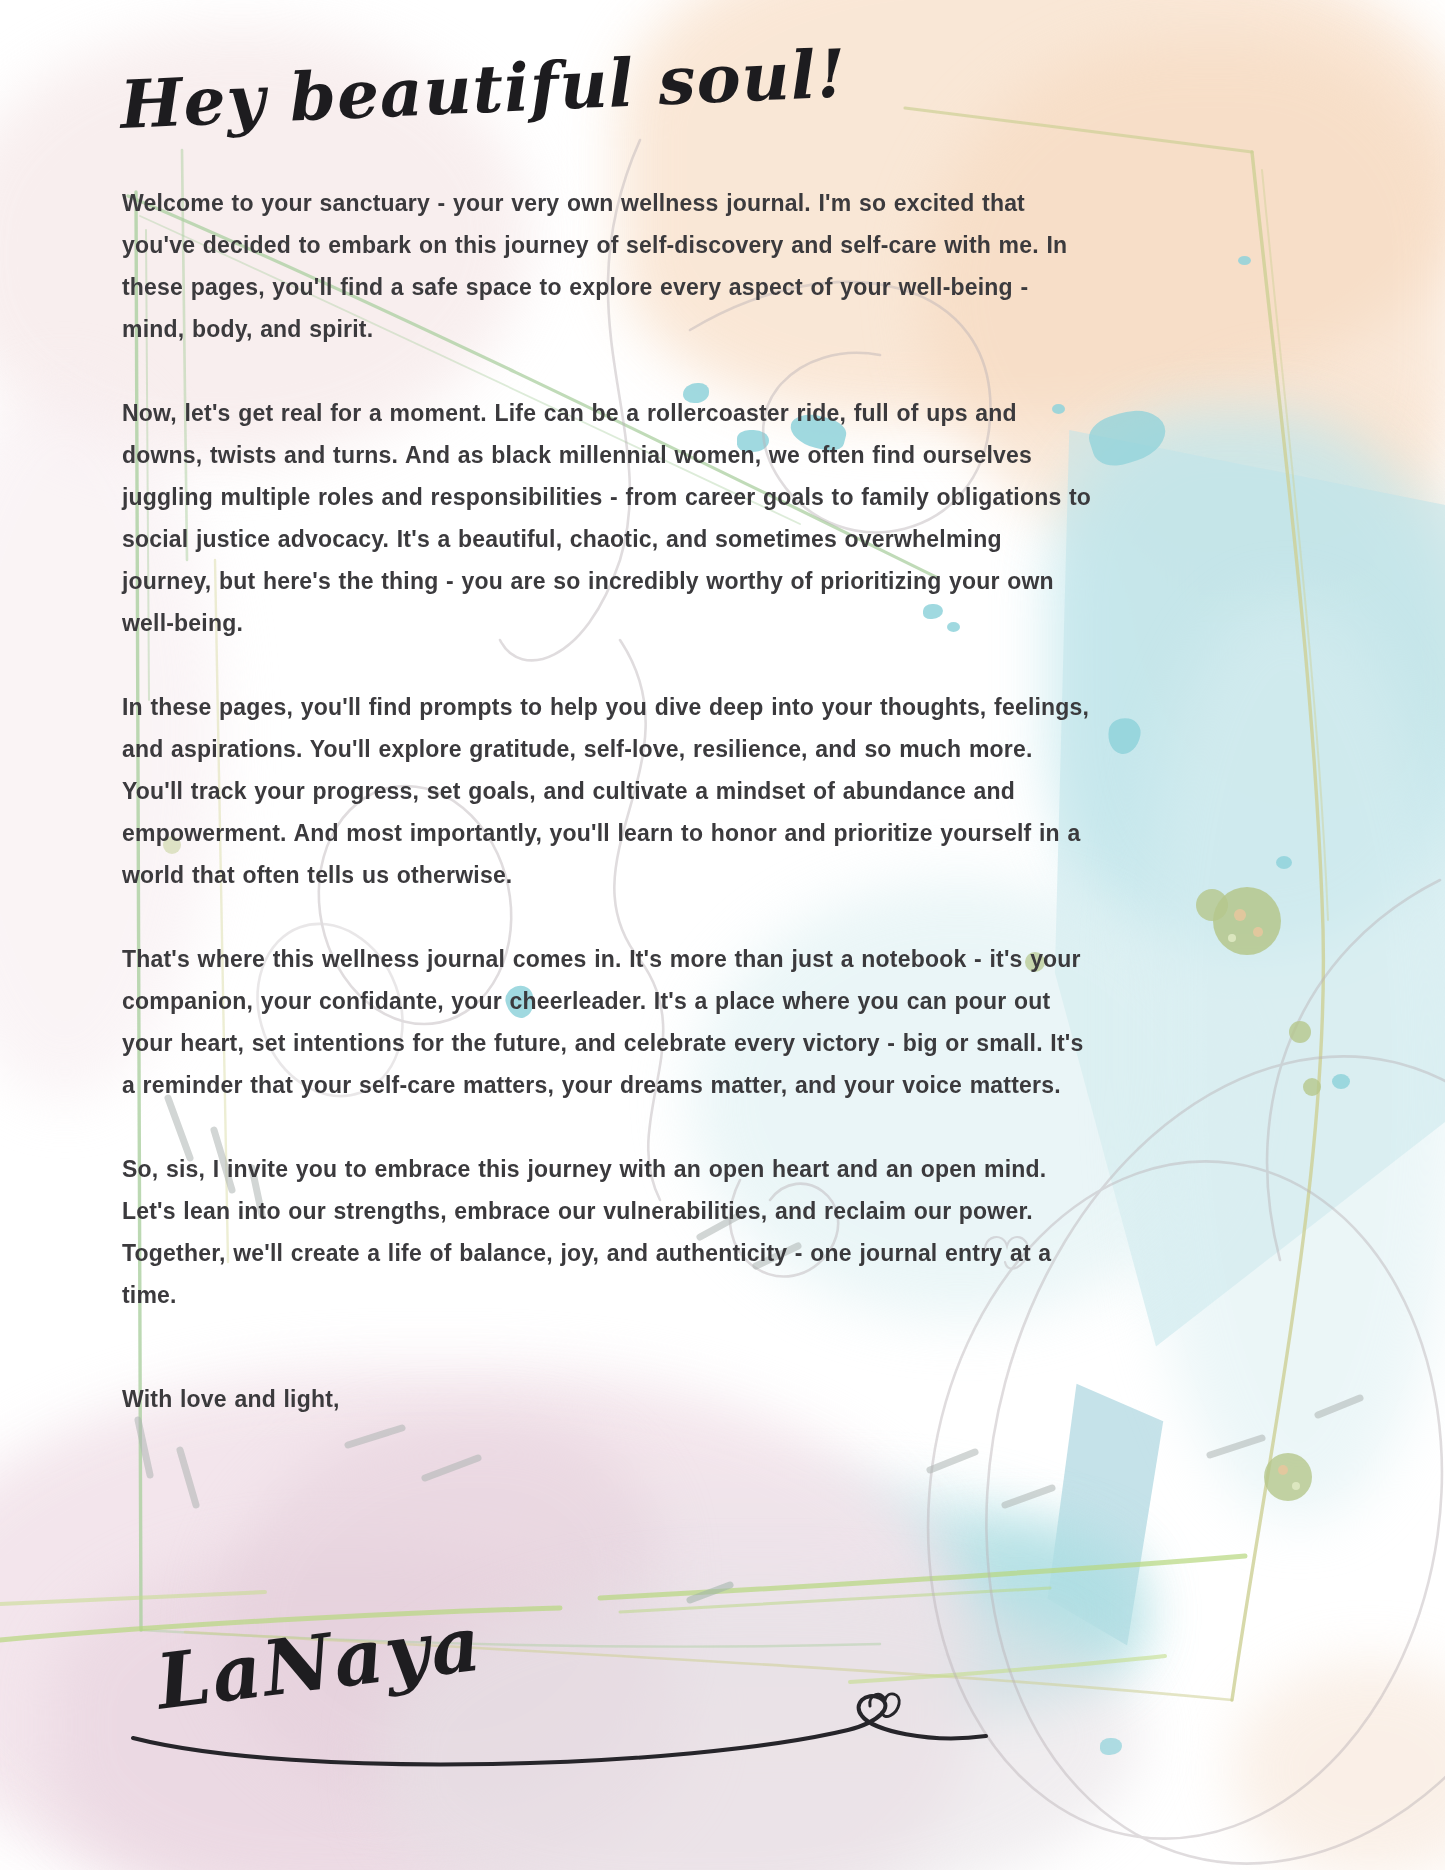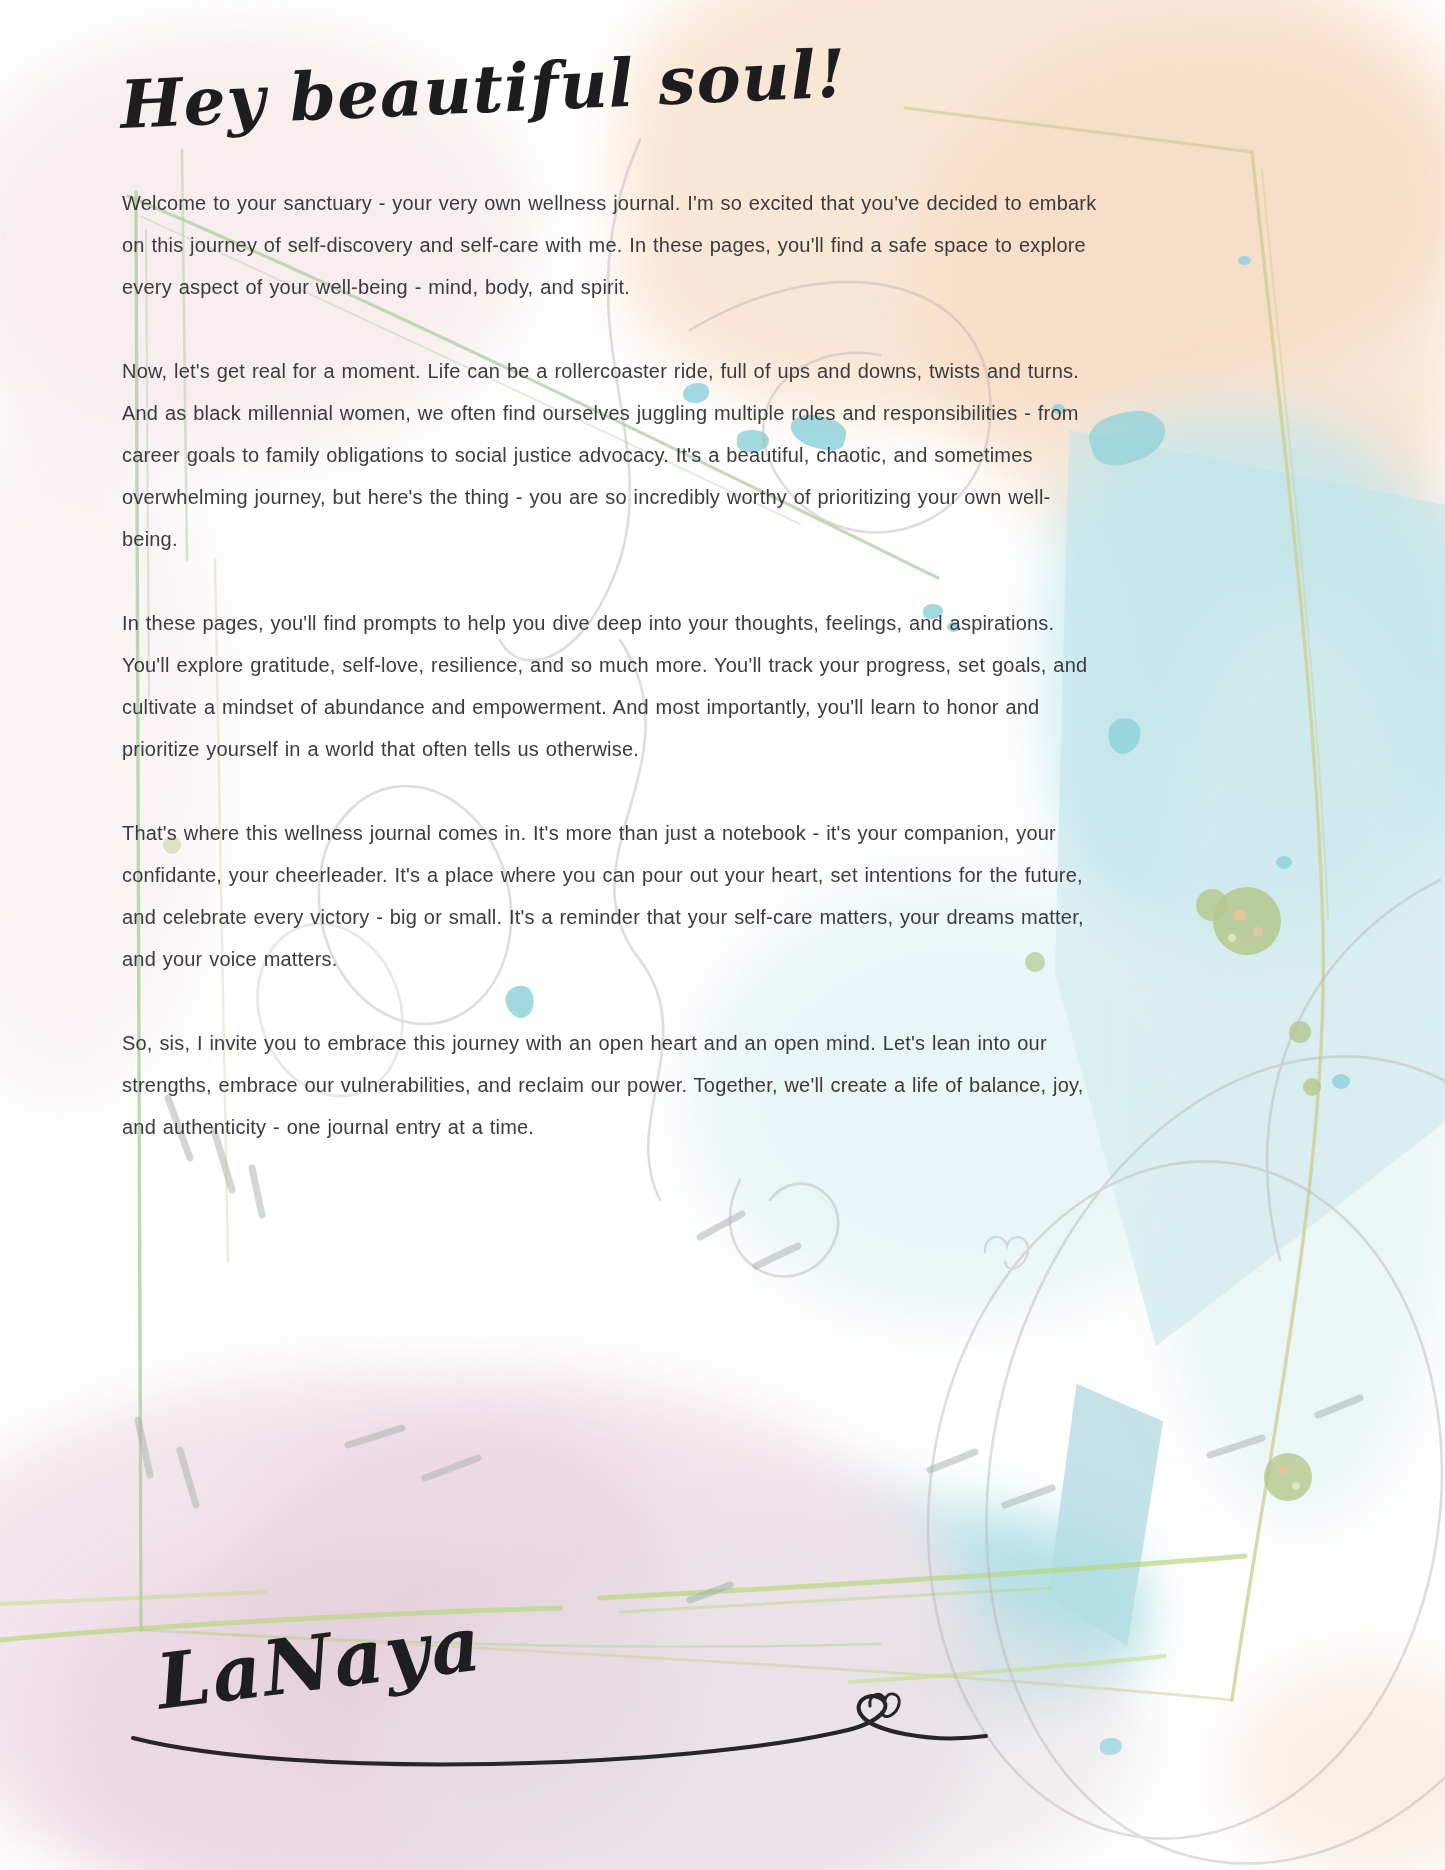--- a/index.html
+++ b/index.html
@@ -35,22 +35,22 @@
   
   .decor{position:absolute; left:0; top:0; pointer-events:none;}
   
   .content{position:absolute; left:122px; top:66px; width:975px;}
   .heading{
     font-family:"DejaVu Serif", serif; font-style:italic; font-weight:bold;
     font-size:66px; color:#1d1c1f; transform:rotate(-2.5deg); transform-origin:left bottom;
     letter-spacing:1px; margin:0 0 38px 0; white-space:nowrap;
   }
   .letter p{
-    margin:0 0 42px 0; font-size:20px; line-height:42px; color:#3b3a3d;
-    letter-spacing:.2px; word-spacing:1px;
+    margin:0 0 42px 0; font-size:23px; line-height:42px; color:#3b3a3d;
+    letter-spacing:.2px; word-spacing:1px;font-weight:bold;
   }
   .closing{margin-top:62px !important; margin-bottom:0 !important;}
   .sig-block{position:absolute; left:128px; top:1618px; width:900px; height:200px;}
   .sig-name{
     position:absolute; left:28px; top:0;
     font-family:"DejaVu Serif", serif; font-style:italic; font-weight:bold;
     font-size:76px; color:#1e1d20; transform:rotate(-7deg); letter-spacing:2px;
   }
 </style>
 </head>
@@ -164,20 +164,21 @@
   </svg>
 
   <div class="content">
     <h1 class="heading">Hey beautiful soul!</h1>
     <div class="letter">
       <p>Welcome to your sanctuary - your very own wellness journal. I'm so excited that you've decided to embark on this journey of self-discovery and self-care with me. In these pages, you'll find a safe space to explore every aspect of your well-being - mind, body, and spirit.</p>
       <p>Now, let's get real for a moment. Life can be a rollercoaster ride, full of ups and downs, twists and turns. And as black millennial women, we often find ourselves juggling multiple roles and responsibilities - from career goals to family obligations to social justice advocacy. It's a beautiful, chaotic, and sometimes overwhelming journey, but here's the thing - you are so incredibly worthy of prioritizing your own well-being.</p>
       <p>In these pages, you'll find prompts to help you dive deep into your thoughts, feelings, and aspirations. You'll explore gratitude, self-love, resilience, and so much more. You'll track your progress, set goals, and cultivate a mindset of abundance and empowerment. And most importantly, you'll learn to honor and prioritize yourself in a world that often tells us otherwise.</p>
       <p>That's where this wellness journal comes in. It's more than just a notebook - it's your companion, your confidante, your cheerleader. It's a place where you can pour out your heart, set intentions for the future, and celebrate every victory - big or small. It's a reminder that your self-care matters, your dreams matter, and your voice matters.</p>
       <p>So, sis, I invite you to embrace this journey with an open heart and an open mind. Let's lean into our strengths, embrace our vulnerabilities, and reclaim our power. Together, we'll create a life of balance, joy, and authenticity - one journal entry at a time.</p>
+      <p class="closing">With love and light,</p>
     </div>
   </div>
 
   <div class="sig-block">
     <div class="sig-name">LaNaya</div>
     <svg width="900" height="200" viewBox="0 0 900 200">
       <path d="M5,120 C170,162 560,150 720,112 C752,104 766,88 752,80 C738,73 724,86 734,98 C744,112 800,126 858,118" fill="none" stroke="#26252a" stroke-width="4" stroke-linecap="round"></path>
       <path d="M742,88 C740,76 754,72 757,82 C760,72 773,75 771,86 C769,96 756,104 754,94" fill="none" stroke="#26252a" stroke-width="3" stroke-linecap="round"></path>
     </svg>
   </div>

